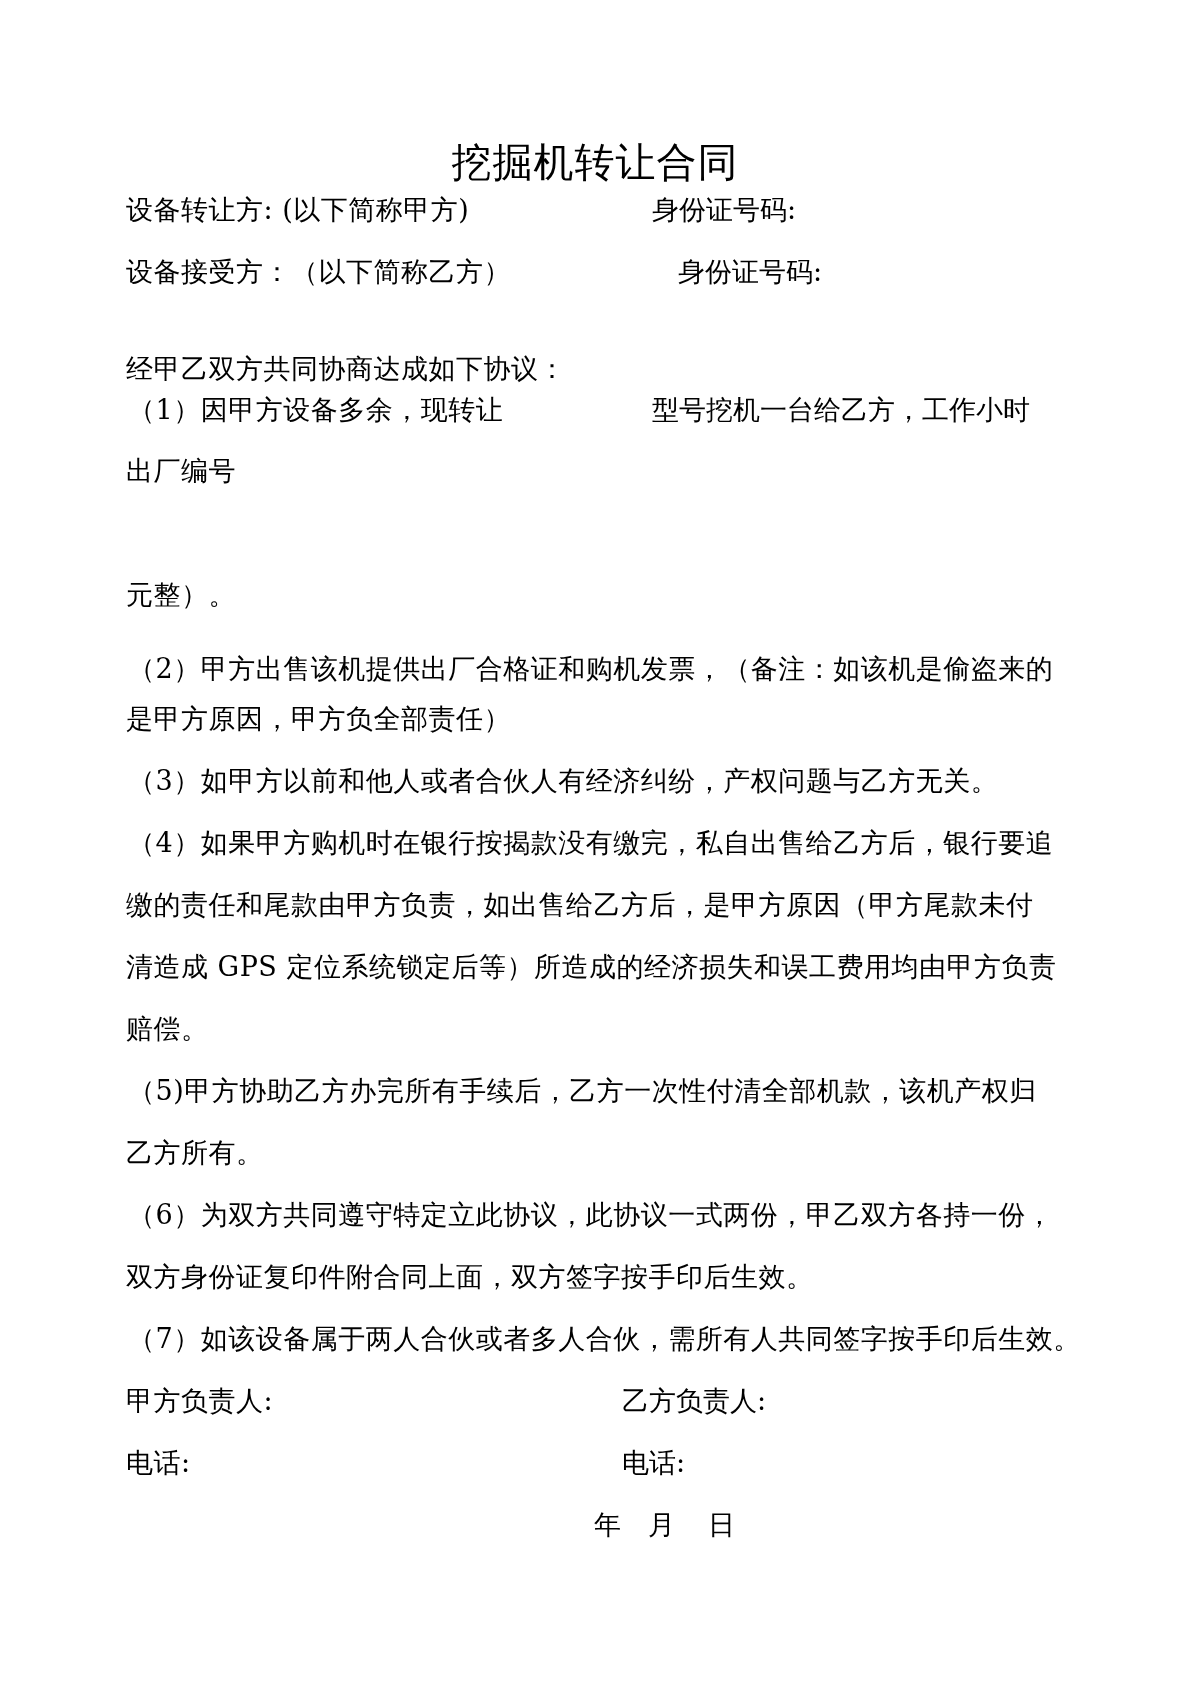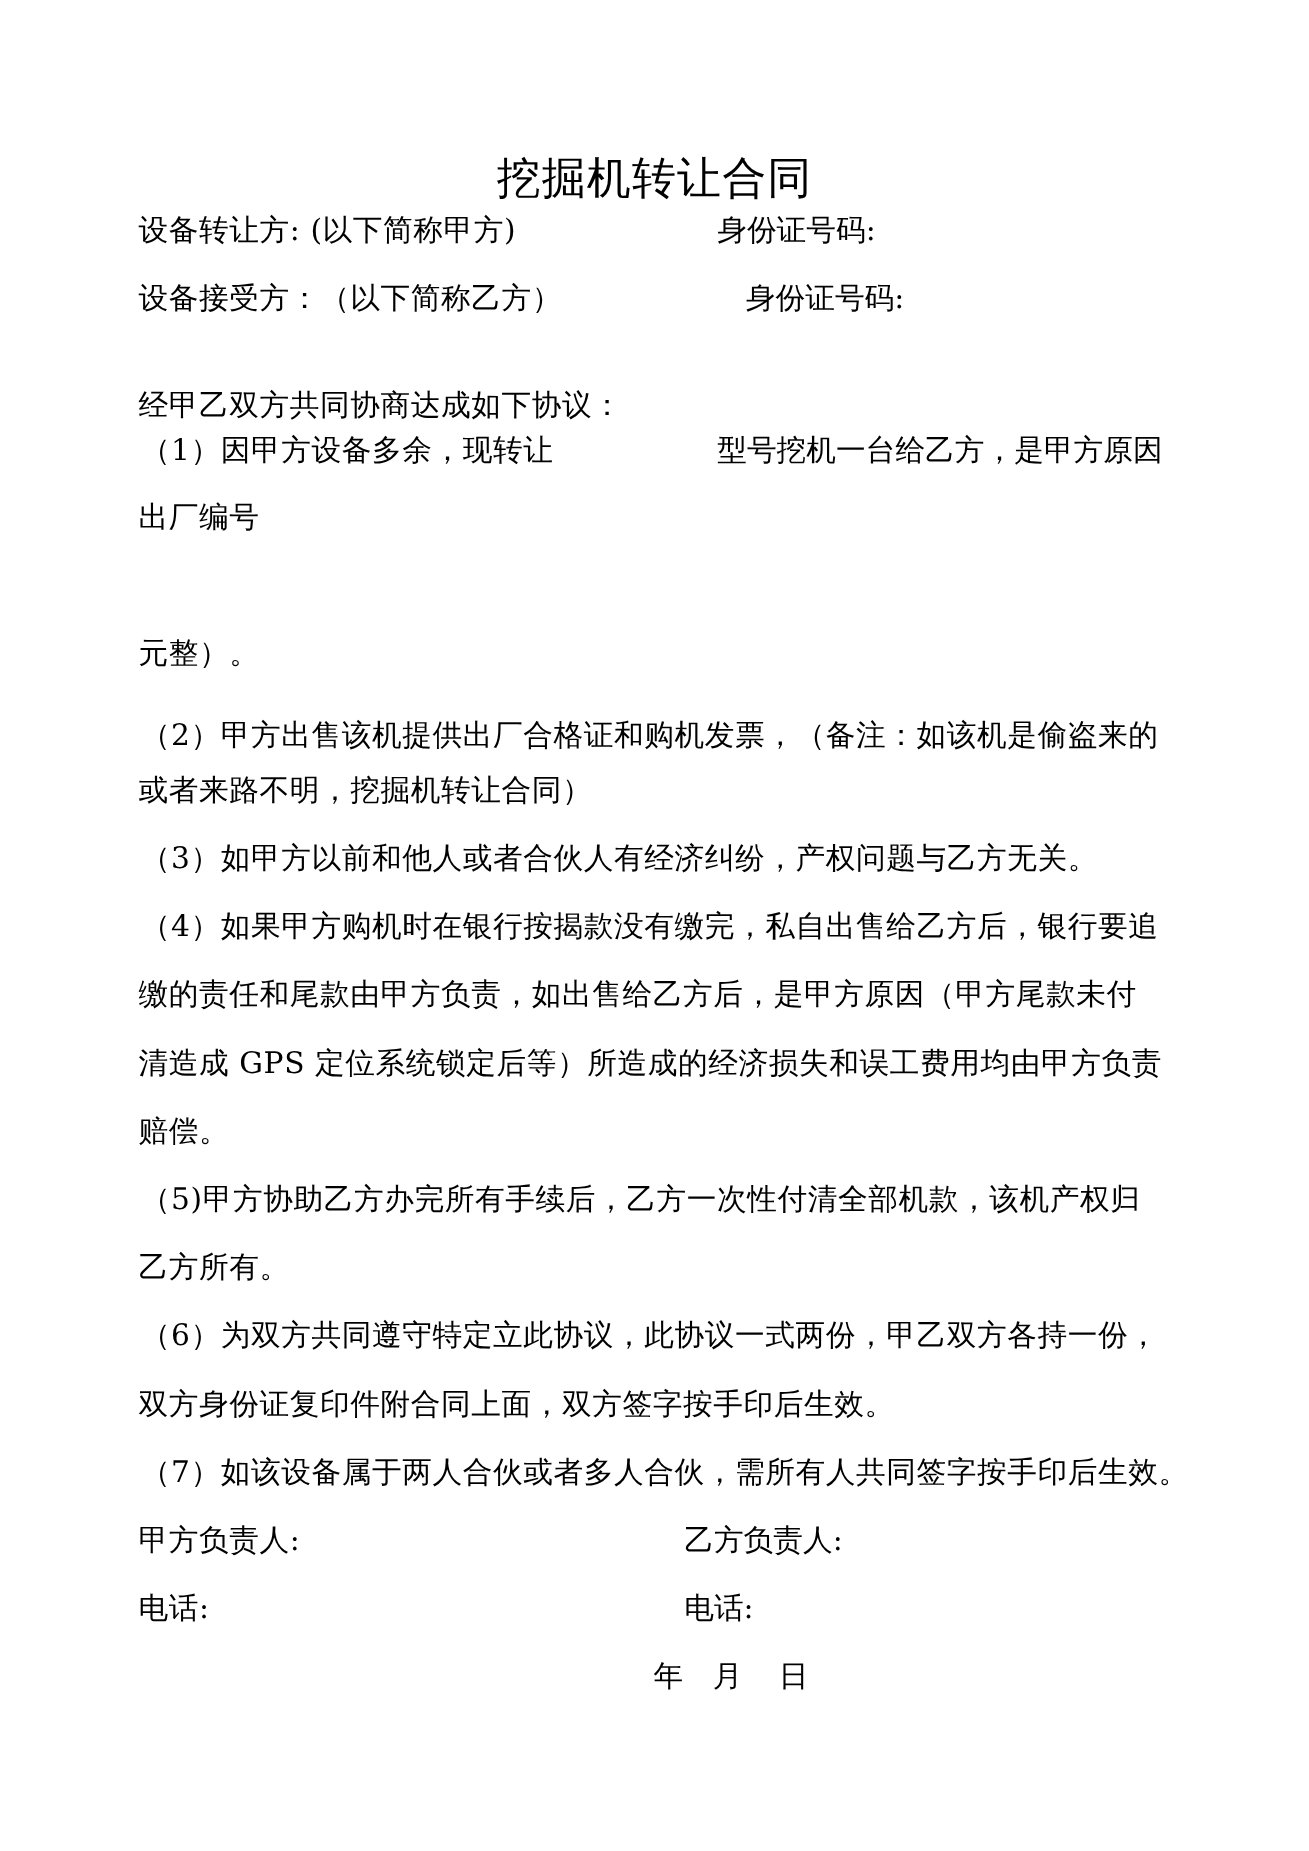--- a/index.html
+++ b/index.html
@@ -51,26 +51,26 @@
 
   <div class="line" style="top:193px;">设备转让方: (以下简称甲方)</div>
   <div class="col2" style="top:193px; left:652px;">身份证号码:</div>
 
   <div class="line" style="top:255px;">设备接受方：（以下简称乙方）</div>
   <div class="col2" style="top:255px; left:678px;">身份证号码:</div>
 
   <div class="line" style="top:314px;margin-top:38px;">经甲乙双方共同协商达成如下协议：</div>
 
   <div class="line" style="top:393px; left:128px;">（1）因甲方设备多余，现转让</div>
-  <div class="col2" style="top:393px; left:652px;">型号挖机一台给乙方，是甲方原因</div>
+  <div class="col2" style="top:393px; left:652px;">型号挖机一台给乙方，工作小时</div>
   <div class="line" style="top:454px;">出厂编号</div>
   <div class="line" style="top:578px;">元整）。</div>
 
   <div class="line" style="top:640px; left:128px;margin-top:12px;">（2）甲方出售该机提供出厂合格证和购机发票，（备注：如该机是偷盗来的</div>
-  <div class="line" style="top:702px;">或者来路不明，挖掘机转让合同）</div>
+  <div class="line" style="top:702px;">是甲方原因，甲方负全部责任）</div>
 
   <div class="line" style="top:764px; left:128px;">（3）如甲方以前和他人或者合伙人有经济纠纷，产权问题与乙方无关。</div>
 
   <div class="line" style="top:826px; left:128px;">（4）如果甲方购机时在银行按揭款没有缴完，私自出售给乙方后，银行要追</div>
   <div class="line" style="top:888px;">缴的责任和尾款由甲方负责，如出售给乙方后，是甲方原因（甲方尾款未付</div>
   <div class="line" style="top:950px;text-align:right;">清造成 GPS 定位系统锁定后等）所造成的经济损失和误工费用均由甲方负责</div>
   <div class="line" style="top:1012px;">赔偿。</div>
 
   <div class="line" style="top:1074px; left:128px;">（5)甲方协助乙方办完所有手续后，乙方一次性付清全部机款，该机产权归</div>
   <div class="line" style="top:1136px;">乙方所有。</div>

